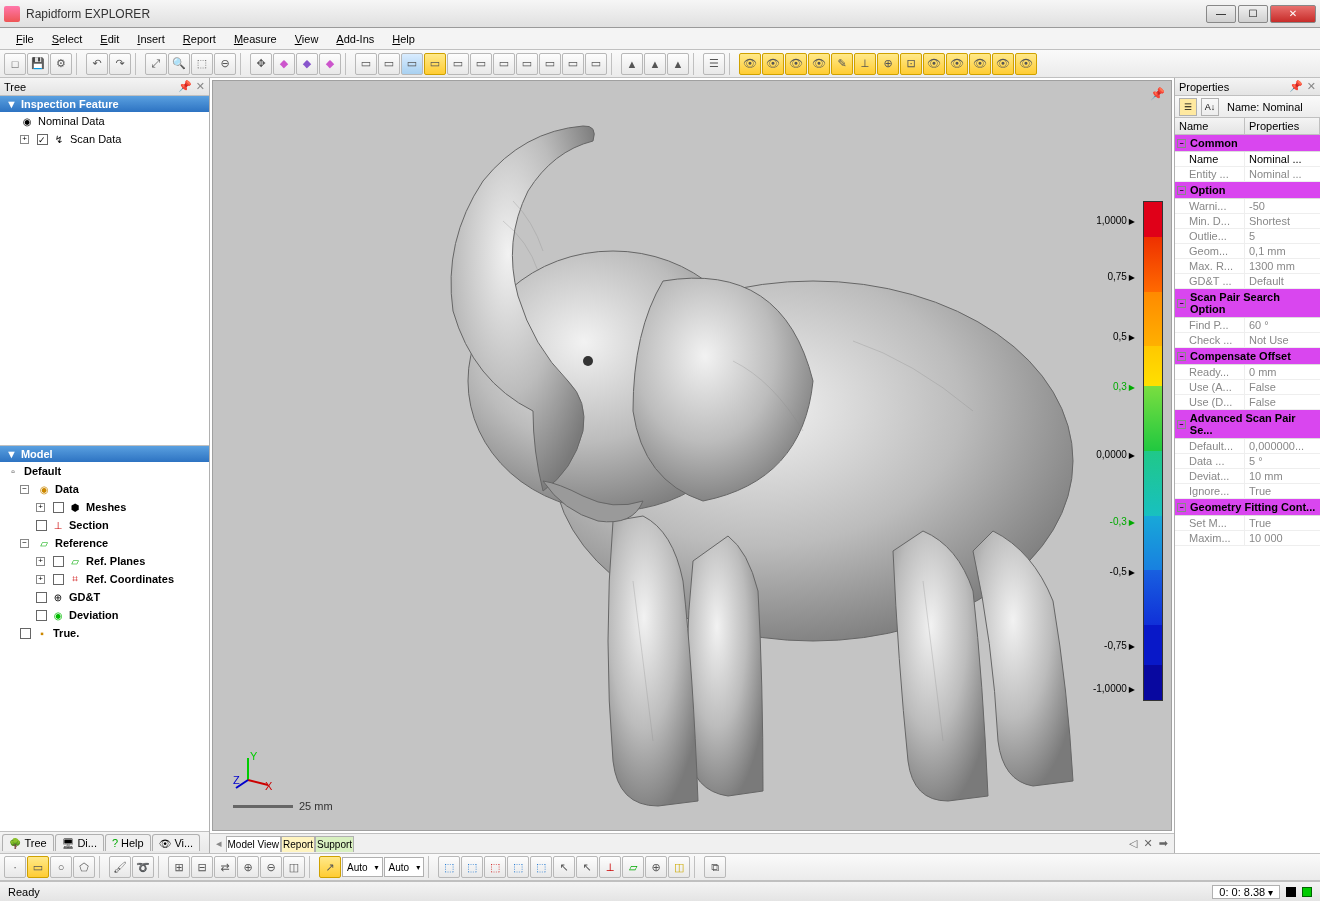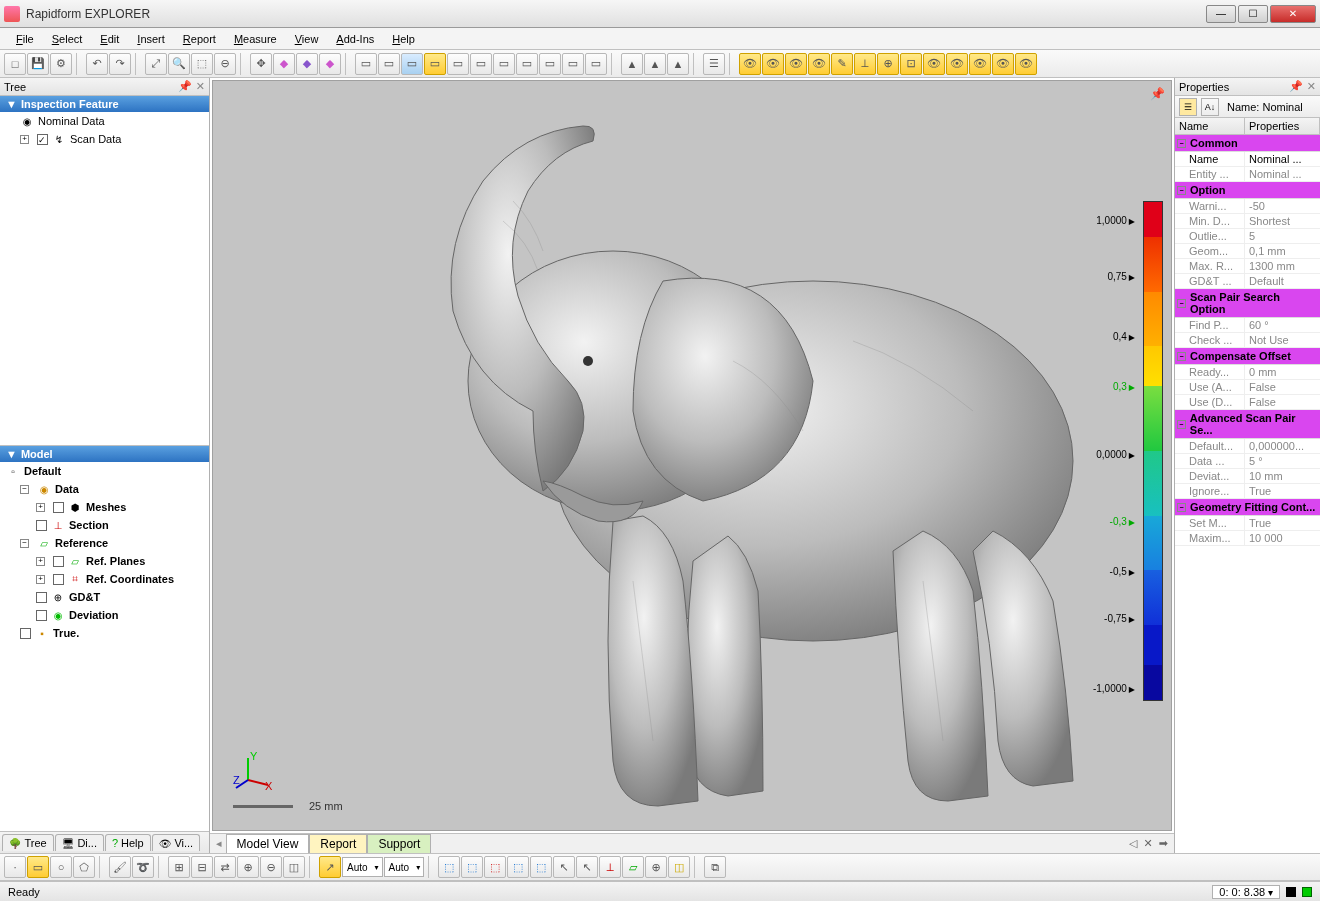--- a/index.html
+++ b/index.html
@@ -48,26 +48,26 @@
 .viewport-wrap { flex:1; display:flex; flex-direction:column;}
 .viewport { flex:1; background:#c4c4c4; position:relative; border:1px solid #a0a0a0; margin:2px;}
 .elephant { position:absolute; left:120px; top:0px; width:820px; height:730px; }
 .colorbar-area { position:absolute; right:8px; top:120px; width:90px; height:520px;text-align:center;}
 .colorbar { position:absolute; right:0; top:0; width:20px; height:500px; border:1px solid #333;}
 .colorbar .seg { width:100%;}
 .cb-label { position:absolute; right:28px; font-size:10px; color:#000; white-space:nowrap;}
 .cb-label::after { content:"▶"; font-size:8px; margin-left:2px;}
 .cb-label.green { color:#0a0;}
 .axis-gizmo { position:absolute; left:20px; bottom:40px; width:40px; height:40px;}
-.scale-bar { position:absolute; left:20px; bottom:18px; display:flex; align-items:center; gap:16px; font-size:10px; color:#333;}
+.scale-bar { position:absolute; left:20px; bottom:18px; display:flex; align-items:center; gap:6px; font-size:10px; color:#333;}
 .scale-bar .bar { width:60px; height:3px; background:#666;}
 .pin-icon { position:absolute; right:6px; top:6px; font-size:12px; color:#333;}
 
 .view-tabs { height:20px; display:flex; align-items:center; border-top:1px solid #c0c0c0; padding:0 6px; gap:0; background:#f0f0f0;}
-.vtab { padding:2px 10px; border:1px solid #b0b0b0; border-bottom:none; background:#fff; font-size:12px;}
+.vtab { padding:2px 1px; border:1px solid #b0b0b0; border-bottom:none; background:#fff; font-size:10px;}
 .vtab.active { background:#fff; font-weight:normal;}
 .vtab.yellow { background:#fff4c0;}
 .vtab.green { background:#d8f0c0;}
 .vnav { margin-left:auto; display:flex; gap:6px; color:#666; font-size:10px;}
 
 
 .rightpanel { width: 146px; border-left:1px solid #b0b0b0; background:#fff; display:flex; flex-direction:column;}
 .prop-toolbar { height:22px; border-bottom:1px solid #c0c0c0; display:flex; align-items:center; padding:0 4px; gap:4px; background:linear-gradient(#fafafa,#ececec);}
 .prop-toolbar .pbtn { width:18px; height:18px; border:1px solid #b0b0b0; display:flex;align-items:center;justify-content:center; font-size:9px;}
 .prop-grid { flex:1; overflow:auto;}
@@ -394,26 +394,26 @@
           <div class="seg" style="height:8%;background:linear-gradient(#ffc800,#ffe000)"></div>
           <div class="seg" style="height:13%;background:linear-gradient(#7ade40,#20c840)"></div>
           <div class="seg" style="height:13%;background:linear-gradient(#20c888,#18c0c0)"></div>
           <div class="seg" style="height:11%;background:linear-gradient(#18a8d8,#1880e0)"></div>
           <div class="seg" style="height:11%;background:linear-gradient(#1860e0,#1030d8)"></div>
           <div class="seg" style="height:8%;background:#0818c8"></div>
           <div class="seg" style="height:7%;background:#0808a0"></div>
         </div>
         <span class="cb-label" style="top:14px">1,0000</span>
         <span class="cb-label" style="top:70px">0,75</span>
-        <span class="cb-label" style="top:130px">0,4</span>
+        <span class="cb-label" style="top:130px">0,5</span>
         <span class="cb-label green" style="top:180px">0,3</span>
         <span class="cb-label" style="top:248px">0,0000</span>
         <span class="cb-label green" style="top:315px">-0,3</span>
         <span class="cb-label" style="top:365px">-0,5</span>
-        <span class="cb-label" style="top:412px">-0,75</span>
+        <span class="cb-label" style="top:439px">-0,75</span>
         <span class="cb-label" style="top:482px">-1,0000</span>
       </div>
 
       <svg class="axis-gizmo" viewBox="0 0 40 40">
         <line x1="15" y1="30" x2="15" y2="8" stroke="#0c0" stroke-width="2"></line>
           <text x="17" y="10" font-size="8" fill="#0c0">Y</text>
         <line x1="15" y1="30" x2="35" y2="35" stroke="#c00" stroke-width="2"></line>
           <text x="32" y="40" font-size="8" fill="#c00">X</text>
         <line x1="15" y1="30" x2="3" y2="38" stroke="#00c" stroke-width="2"></line>
           <text x="0" y="34" font-size="8" fill="#00c">Z</text>

